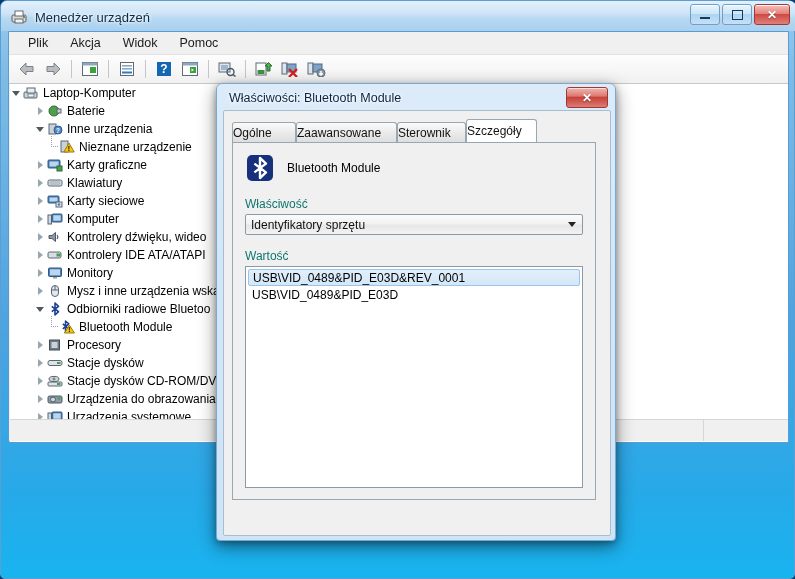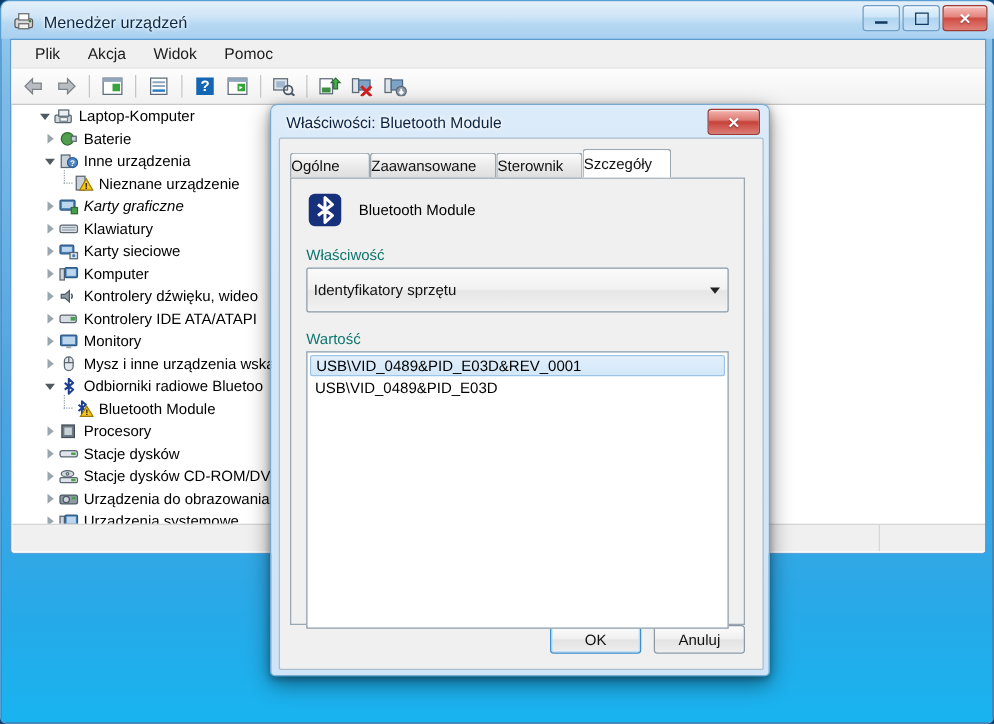--- a/index.html
+++ b/index.html
@@ -166,21 +166,21 @@
   }
   .tabpage {
     position:absolute; left:8px; top:31px; width:364px; height:358px;
     background:#f0f0f0; border:1px solid #9aa6b0; box-sizing:border-box; z-index:2;
   }
   .dev-row { display:flex; align-items:center; gap:12px; margin:10px 0 0 12px; }
   .bt-icon-lg { width:30px; height:30px; }
   .dev-name { font-size:12px; color:#000; }
   .field-label { font-size:12px; color:#0f766e; margin:14px 0 3px 12px; }
   .combo {
-    margin-left:12px; width:338px; height:36px; box-sizing:border-box;
+    margin-left:12px; width:338px; height:21px; box-sizing:border-box;
     border:1px solid #8a9aa8; border-radius:2px;
     background: linear-gradient(180deg,#fbfbfb 0%, #f1f1f1 48%, #e6e6e6 52%, #f2f2f2 100%);
     display:flex; align-items:center; justify-content:space-between;
     padding:0 6px 0 5px; font-size:12px; color:#111;
   }
   .caret { width:0;height:0;border-left:4px solid transparent;border-right:4px solid transparent;border-top:5px solid #222; }
   .listbox {
     margin-left:12px; width:338px; height:222px; box-sizing:border-box;
     background:#fff; border:1px solid #8a9aa8; padding:2px;
   }
@@ -327,21 +327,21 @@
             <circle cx="15" cy="12" r="4" fill="#8e9aa4" stroke="#5d6b78"></circle>
             <path d="M15 10 L15 14 M13.3 12.4 L15 14 L16.7 12.4" stroke="#fff" stroke-width="1.5" fill="none"></path>
           </svg>
       </div>
     </div>
 
     <div class="treewrap">
 
       <div class="treepane">
 
-        <div class="tnode" style="padding-left:20px;">
+        <div class="tnode" style="padding-left:0;">
           <span class="expander">
               <span class="arrow-expanded"></span>
             </span>
           <span class="icoslot">
             <svg width="16" height="14" viewBox="0 0 16 14">
                 <rect x="1" y="6" width="13" height="6" rx="1" fill="#cfd6dc" stroke="#5a6670"></rect>
                 <rect x="4" y="2" width="8" height="5" fill="#e8eef4" stroke="#5a6670"></rect>
                 <rect x="5" y="8" width="6" height="3" fill="#f5f8fa" stroke="#7b8890"></rect>
               </svg>
           </span>
@@ -380,21 +380,21 @@
           <span class="icoslot">
             <svg width="16" height="14" viewBox="0 0 16 14">
                 <rect x="2" y="1" width="7" height="11" fill="#c9d2d9" stroke="#5a6670"></rect>
                 <path d="M10 3 L15.2 12 L4.8 12 Z" fill="#f5c518" stroke="#9a7a08"></path>
                 <text x="10" y="11" font-size="7" fill="#000" text-anchor="middle" font-family="Liberation Sans" font-weight="bold">!</text>
               </svg>
           </span>
           <span class="tlabel">Nieznane urządzenie</span>
         </div>
 
-        <div class="tnode" style="padding-left:24px;font-style:italic;">
+        <div class="tnode" style="padding-left:24px;">
           <span class="expander">
               <span class="arrow-collapsed"></span>
             </span>
           <span class="icoslot">
             <svg width="16" height="14" viewBox="0 0 16 14">
                 <rect x="1" y="2" width="12" height="8" rx="1" fill="#4b7fb5" stroke="#2f5a85"></rect>
                 <rect x="2.5" y="3.5" width="9" height="5" fill="#bcd6ee"></rect>
                 <rect x="10" y="8" width="5" height="5" fill="#49a04c" stroke="#2f6b32"></rect>
               </svg>
           </span>
@@ -652,24 +652,16 @@
         <div class="listbox">
           <div class="lbitem selected">
             <span>USB\VID_0489&amp;PID_E03D&amp;REV_0001</span>
           </div>
           <div class="lbitem">
             <span>USB\VID_0489&amp;PID_E03D</span>
           </div>
         </div>
       </div>
 
-      <div class="dlg-buttons">
-        <div class="dbtn default">
-          <span>OK</span>
-        </div>
-        <div class="dbtn">
-          <span>Anuluj</span>
-        </div>
-      </div>
     </div>
   </div>
 
 </div>
 
 </body></html>

